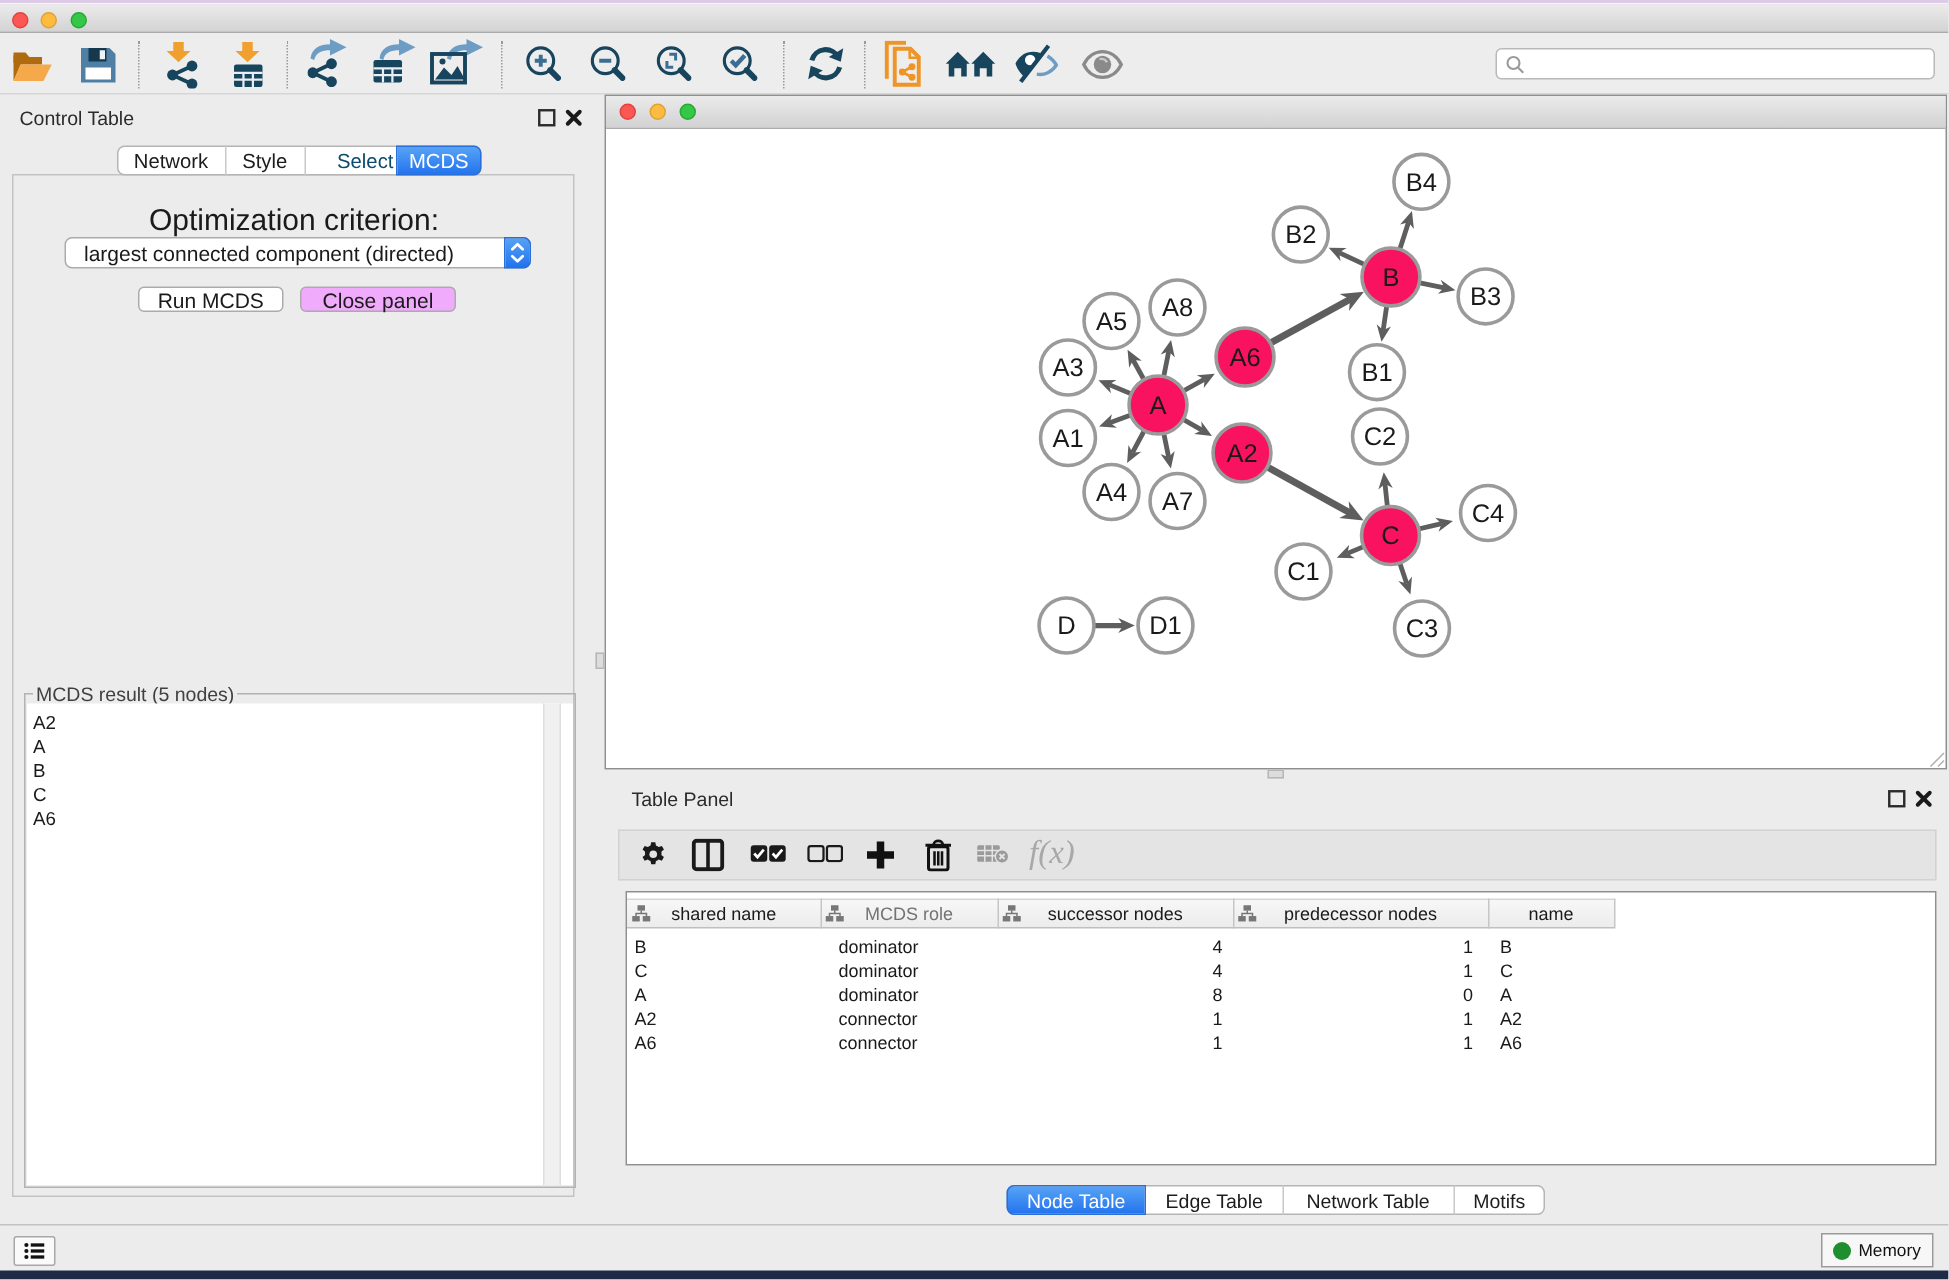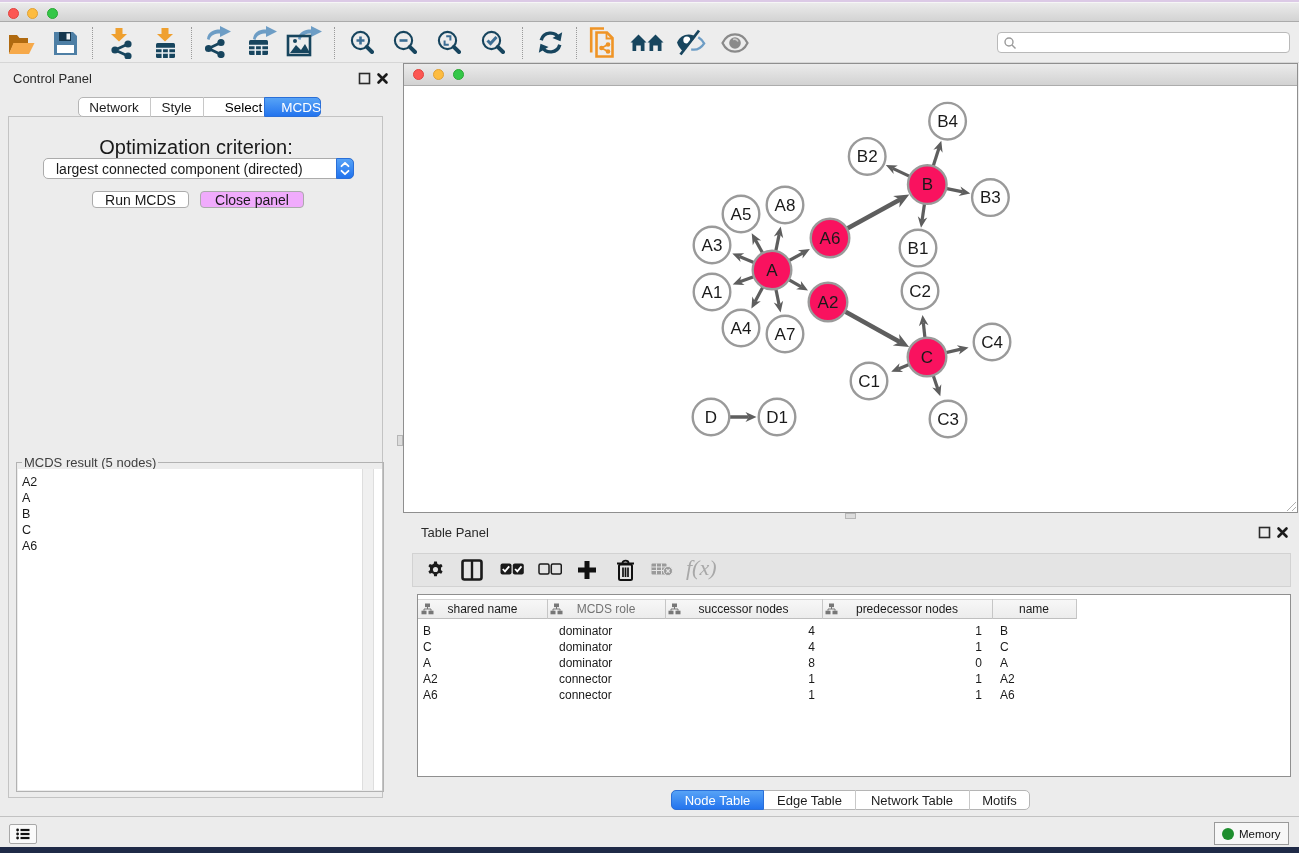--- a/index.html
+++ b/index.html
@@ -157,38 +157,38 @@
 <circle cx="14" cy="10" r="5.8" fill="#8a8a8a"></circle>
 <path d="M12 6.5 a4 4 0 0 1 5 2" stroke="#c9c9c9" stroke-width="1.6" fill="none"></path>
 </svg>
 
 <div class="abs" style="left:997px;top:32px;width:293px;height:21px;background:#fff;border:1px solid #b9b9b9;border-radius:4px"></div>
 <svg class="icon" style="left:1003px;top:36px" width="14" height="14" viewBox="0 0 14 14">
     <circle cx="6" cy="6" r="4" fill="none" stroke="#9a9a9a" stroke-width="1.4"></circle>
     <line x1="9" y1="9" x2="12.5" y2="12.5" stroke="#9a9a9a" stroke-width="1.4"></line>
   </svg>
 
-<div class="abs" style="left:13px;top:71px;font-size:13px;color:#2b2b2b">Control Panel</div>
+<div class="abs" style="left:13px;top:71px;font-size:13px;color:#2b2b2b">Control Table</div>
 <svg class="icon" style="left:358px;top:72px" width="13" height="13" viewBox="0 0 13 13">
     <rect x="1.5" y="1.5" width="10" height="10" fill="none" stroke="#2b2b2b" stroke-width="1.6"></rect>
   </svg>
 <svg class="icon" style="left:376px;top:72px" width="13" height="13" viewBox="0 0 13 13">
     <path d="M2.5 2.5 L10.5 10.5 M10.5 2.5 L2.5 10.5" stroke="#1a1a1a" stroke-width="2.6" stroke-linecap="round"></path>
   </svg>
 
 <div class="abs" style="left:8px;top:116px;width:375px;height:682px;border:1px solid #c3c3c3"></div>
 
 <div class="abs" style="left:78px;top:97px;width:243px;height:20px;background:#fff;border:1px solid #b5b5b5;border-radius:5px"></div>
 <div class="abs" style="left:150px;top:97px;height:20px;border-left:1px solid #c8c8c8"></div>
 <div class="abs" style="left:203px;top:97px;height:20px;border-left:1px solid #c8c8c8"></div>
 <div class="abs" style="left:264px;top:97px;width:57px;height:20px;background:linear-gradient(#57a3f6,#2374ee);border:1px solid #2a6fd8;border-radius:0 5px 5px 0"></div>
 <div class="abs" style="left:78px;top:100px;width:72px;height:14px;text-align:center;font-size:13.5px;color:#1c1c1c">Network</div>
 <div class="abs" style="left:150px;top:100px;width:53px;height:14px;text-align:center;font-size:13.5px;color:#1c1c1c">Style</div>
-<div class="abs" style="left:203px;top:100px;width:81px;height:14px;text-align:center;font-size:13.5px;color:#000000">Select</div>
-<div class="abs" style="left:264px;top:100px;width:57px;height:14px;text-align:right;font-size:13.5px;color:#fff">MCDS</div>
+<div class="abs" style="left:203px;top:100px;width:81px;height:14px;text-align:center;font-size:13.5px;color:#0c4a6e">Select</div>
+<div class="abs" style="left:264px;top:100px;width:57px;height:14px;text-align:center;font-size:13.5px;color:#fff">MCDS</div>
 
 <div class="abs" style="left:8px;top:136px;width:376px;text-align:center;font-size:20px;color:#1a1a1a">Optimization criterion:</div>
 
 <div class="abs" style="left:43px;top:158px;width:311px;height:21px;background:#fff;border:1px solid #ababab;border-radius:5px"></div>
 <div class="abs" style="left:56px;top:161px;font-size:14px;color:#1a1a1a">largest connected component (directed)</div>
 <div class="abs" style="left:336px;top:158px;width:18px;height:21px;background:linear-gradient(#56a2f6,#2173ee);border:1px solid #2a6fd8;border-radius:0 5px 5px 0"></div>
 <svg class="icon" style="left:338px;top:160px" width="14" height="17" viewBox="0 0 14 17">
     <path d="M3.5 6.2 L7 2.8 L10.5 6.2" fill="none" stroke="#fff" stroke-width="1.8" stroke-linecap="round" stroke-linejoin="round"></path>
     <path d="M3.5 10.8 L7 14.2 L10.5 10.8" fill="none" stroke="#fff" stroke-width="1.8" stroke-linecap="round" stroke-linejoin="round"></path>
   </svg>

